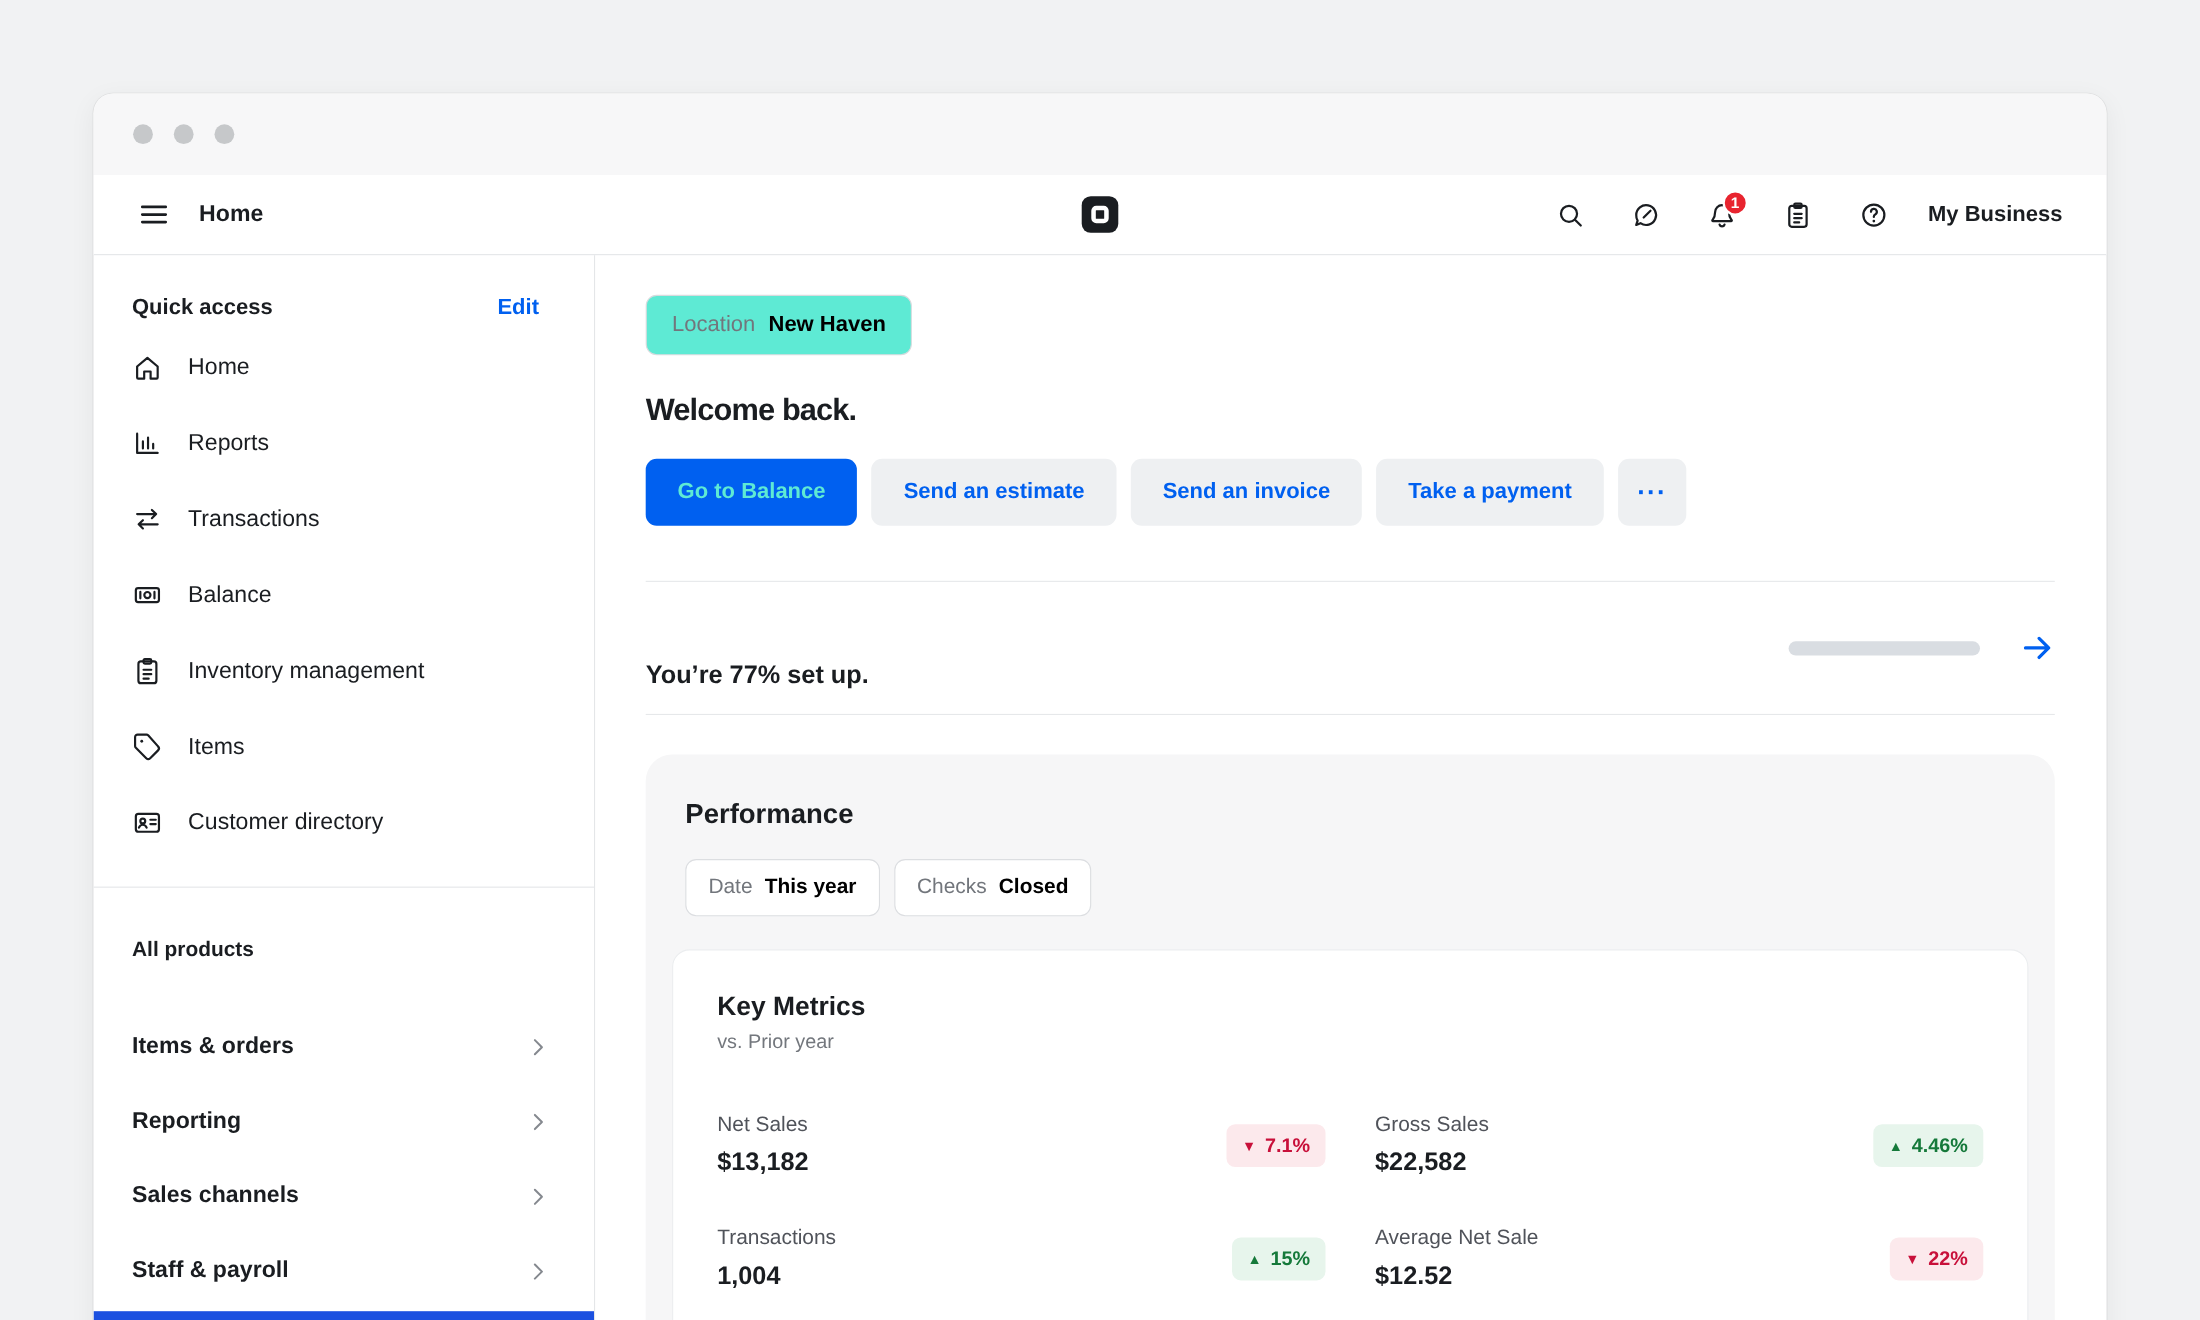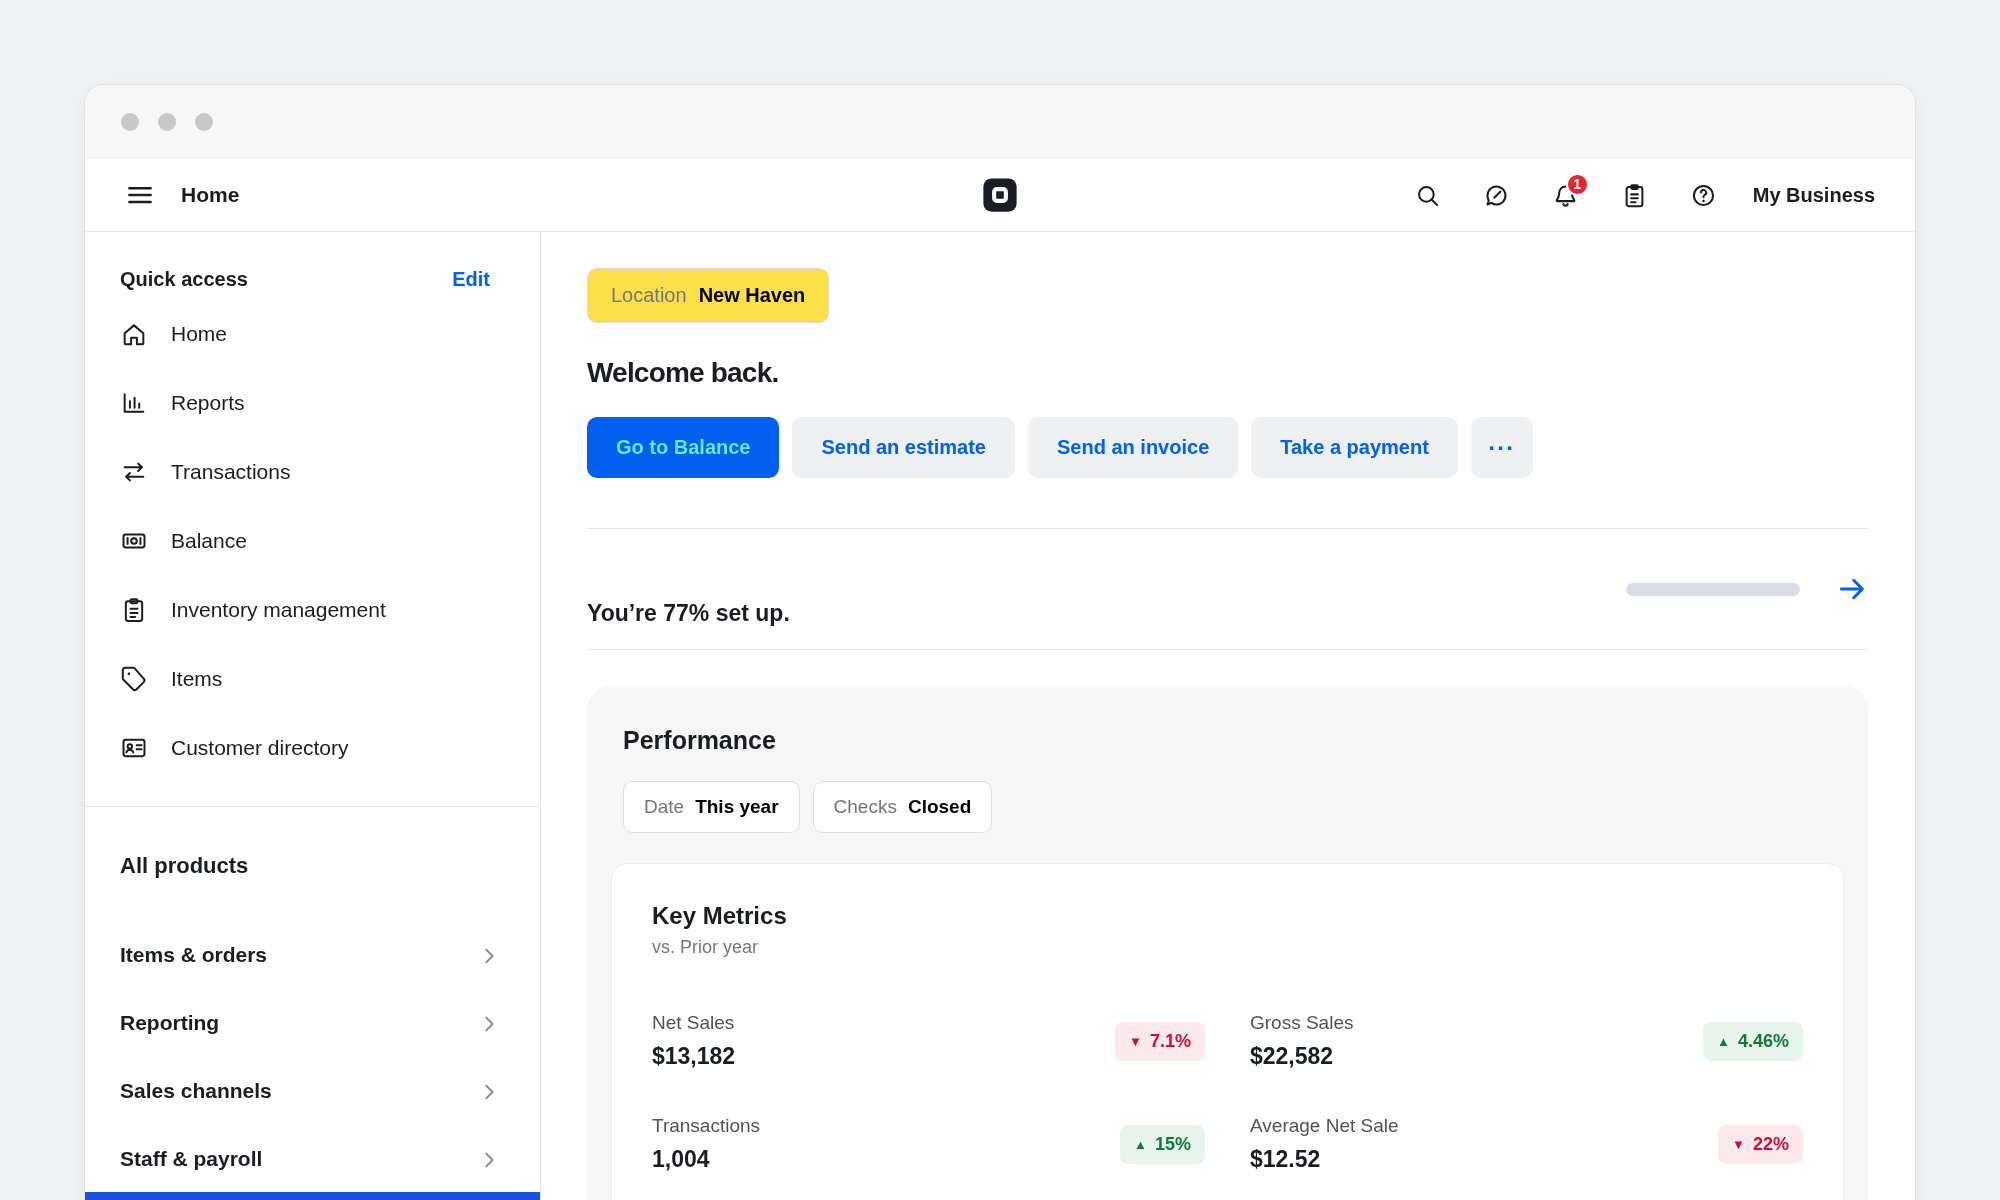--- a/index.html
+++ b/index.html
@@ -37,28 +37,28 @@
   .account-label { font-size:20px; font-weight:700; margin-left:-6px; cursor:pointer; }
   
   .body-row { display:flex; height:calc(100% - 147px); }
   .sidebar { width:456px; min-width:456px; border-right:1px solid #e4e6e8; padding:36px 28px 0 35px; position:relative; }
   .qa-header { display:flex; justify-content:space-between; align-items:center; padding-right:22px; margin-bottom:8px; }
   .qa-title { font-size:20px; font-weight:700; }
   .edit-link { color:var(--accent,#0060f0); font-size:20px; font-weight:600; cursor:pointer; }
   .side-item { display:flex; align-items:center; gap:23px; height:69px; font-size:21px; font-weight:500; cursor:pointer; border-radius:10px; }
   .side-item svg { width:28px; height:28px; flex:none; }
   .side-divider { border:none; border-top:1px solid #e4e6e8; margin:24px -28px 0 -35px; }
-  .ap-title { font-size:22px; font-weight:700; margin-top:46px; }
+  .ap-title { font-size:19px; font-weight:700; margin-top:46px; }
   .ap-list { margin-top:20px; }
   .ap-item { display:flex; align-items:flex-end; justify-content:space-between; height:68px; font-size:21px; font-weight:700; cursor:pointer; padding-right:12px; }
   .ap-item svg { width:22px; height:22px; color:#85898f; }
   .sidebar-banner { position:absolute; left:0; top:960px; width:455px; height:70px; background:#1b50e0; cursor:pointer; }
   
   .main { flex:1; padding:36px 47px 0 46px; overflow:hidden; }
-  .location-chip { display:inline-flex; align-items:center; gap:12px; border:1px solid #d8dbde; background:#fde047; border-radius:10px; padding:15px 23px; font-size:20px; cursor:pointer; }
+  .location-chip { display:inline-flex; align-items:center; gap:12px; border:1px solid #d8dbde; background:#5eead4; border-radius:10px; padding:15px 23px; font-size:20px; cursor:pointer; }
   .loc-label { color:#72767c; }
   .loc-value { font-weight:700; }
   .welcome { font-size:28px; font-weight:700; letter-spacing:-.8px; margin-top:34px; }
   .actions { display:flex; gap:13px; margin-top:28px; }
   .btn { border:none; border-radius:10px; height:61px; padding:0 29px; font-size:20px; font-weight:700; display:flex; align-items:center; cursor:pointer; font-family:inherit; }
   .btn-primary { background:var(--accent,#0060f0); color:#5eead4; }
   .btn-secondary { background:#eef0f2; color:var(--accent,#0060f0); }
   .btn-more { background:#eef0f2; color:var(--accent,#0060f0); width:62px; justify-content:center; font-size:24px; font-weight:700; letter-spacing:1px; padding:0; }
   .hr { border:none; border-top:1px solid #e6e8ea; margin-top:50px; }
   .setup-row { display:flex; align-items:center; height:120px; }

